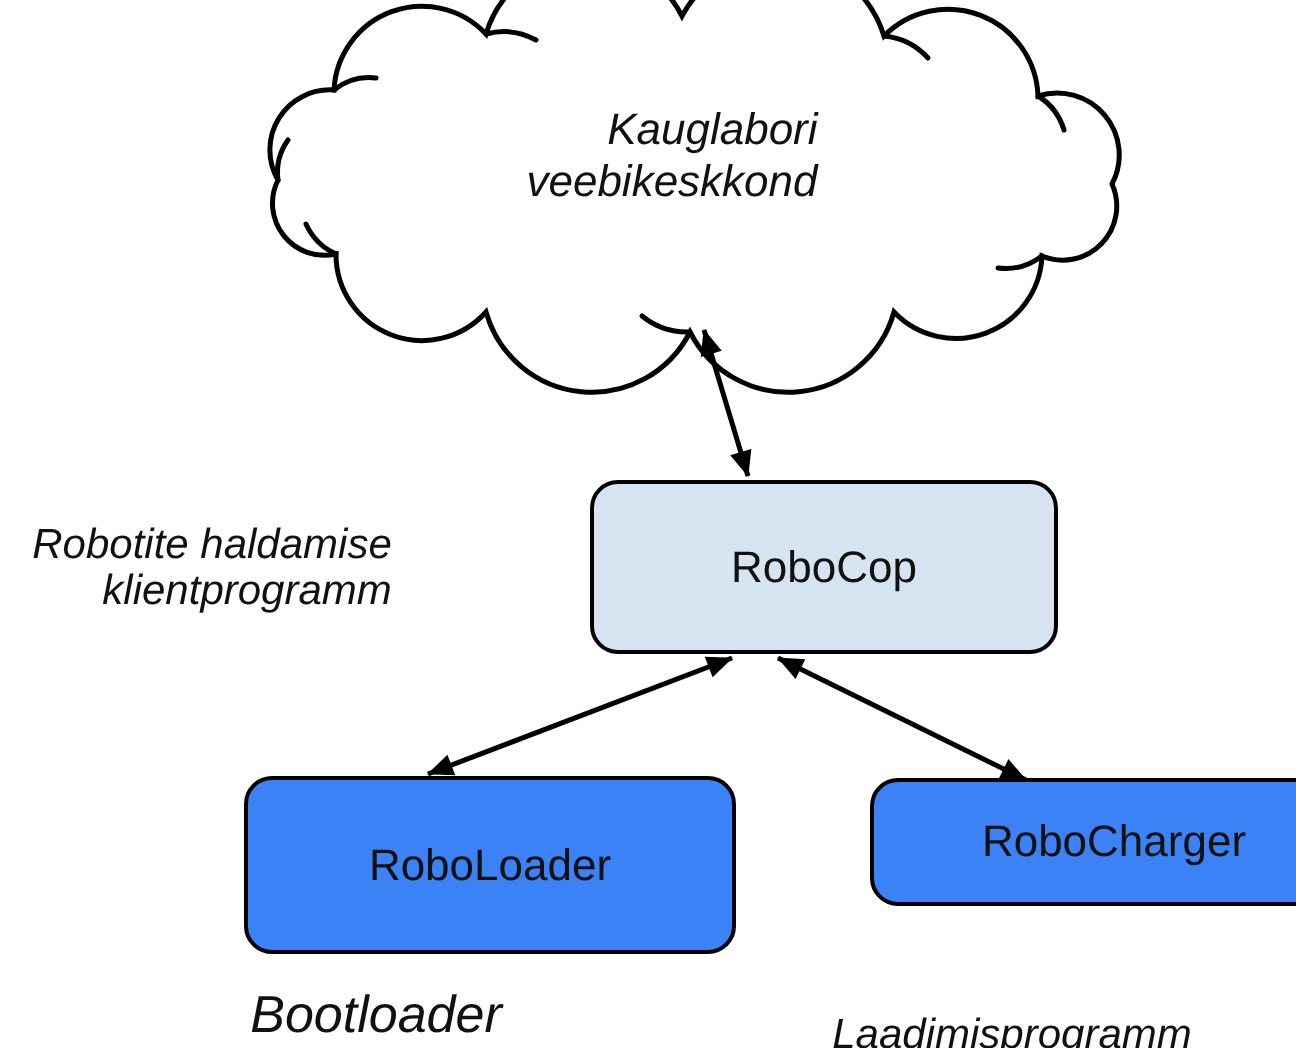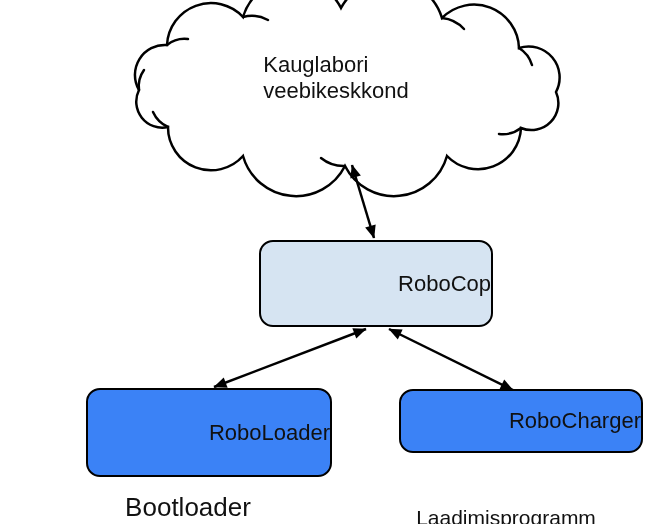--- a/index.html
+++ b/index.html
@@ -16,34 +16,36 @@
     position: absolute;
     left: 0; top: 0;
     width: 648px; height: 524px;
   }
   .node {
     position: absolute;
     border: 2.5px solid #000000;
     border-radius: 14px;
     display: flex;
     align-items: center;
-    justify-content: flex-end;
+    justify-content: center;
     font-size: 22px;
     box-sizing: border-box;
+    margin-left: 36px;
   }
   .node-blue { background: #d6e4f2; }
   .node-gray { background: #3b82f6; }
   .node-robocop     { left: 259px; top: 240px; width: 234px; height: 87px; }
   .node-roboloader  { left: 86px;  top: 388px; width: 246px; height: 89px; }
   .node-robocharger { left: 399px; top: 389px; width: 244px; height: 64px; }
   .label {
     position: absolute;
     transform: translateX(-50%);
-    text-align: left;
+    text-align: right;
     white-space: pre-line;
+    font-style: italic;
   }
   .cloud-label {
     left: 336px; top: 52px;
     font-size: 22px;
     line-height: 26px;
   }
   .client-label {
     left: 106px; top: 261px;
     font-size: 21px;
     line-height: 23px;
@@ -123,16 +125,18 @@
   <div class="node node-blue node-robocop">
     <span>RoboCop</span>
   </div>
   <div class="node node-gray node-roboloader">
     <span>RoboLoader</span>
   </div>
   <div class="node node-gray node-robocharger">
     <span>RoboCharger</span>
   </div>
 
+  <div class="label client-label">Robotite haldamise
+klientprogramm</div>
   <div class="label bootloader-label">Bootloader</div>
   <div class="label laadimis-label">Laadimisprogramm</div>
 
 </div>
 
 </body></html>

